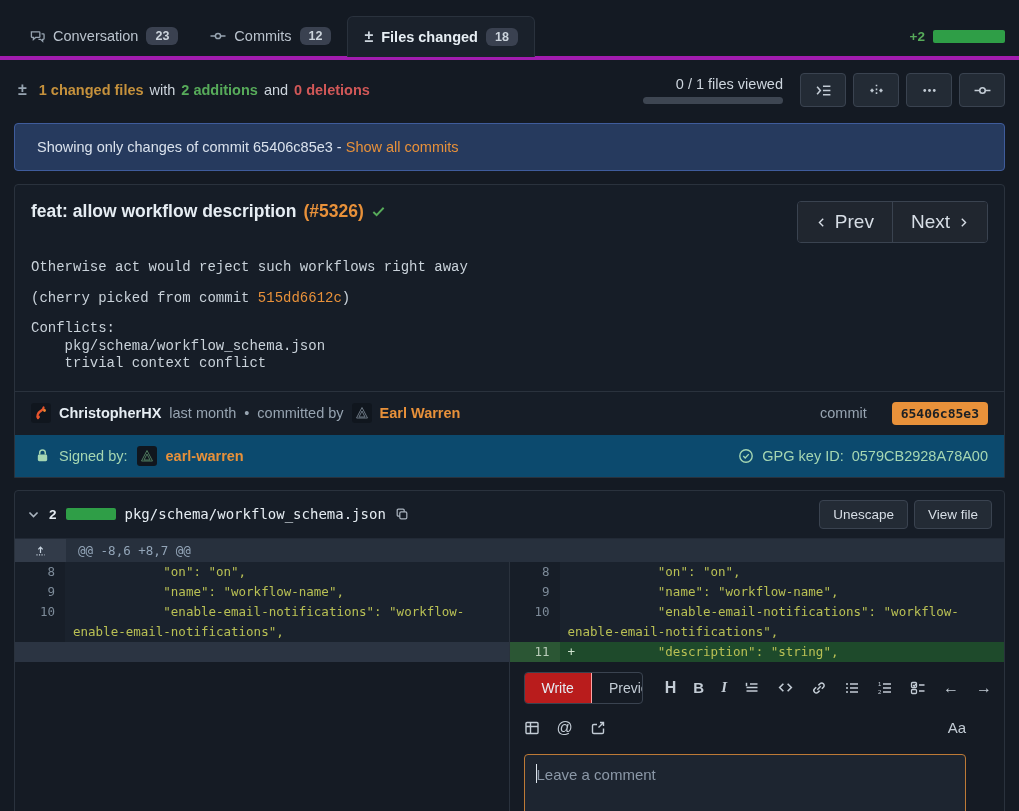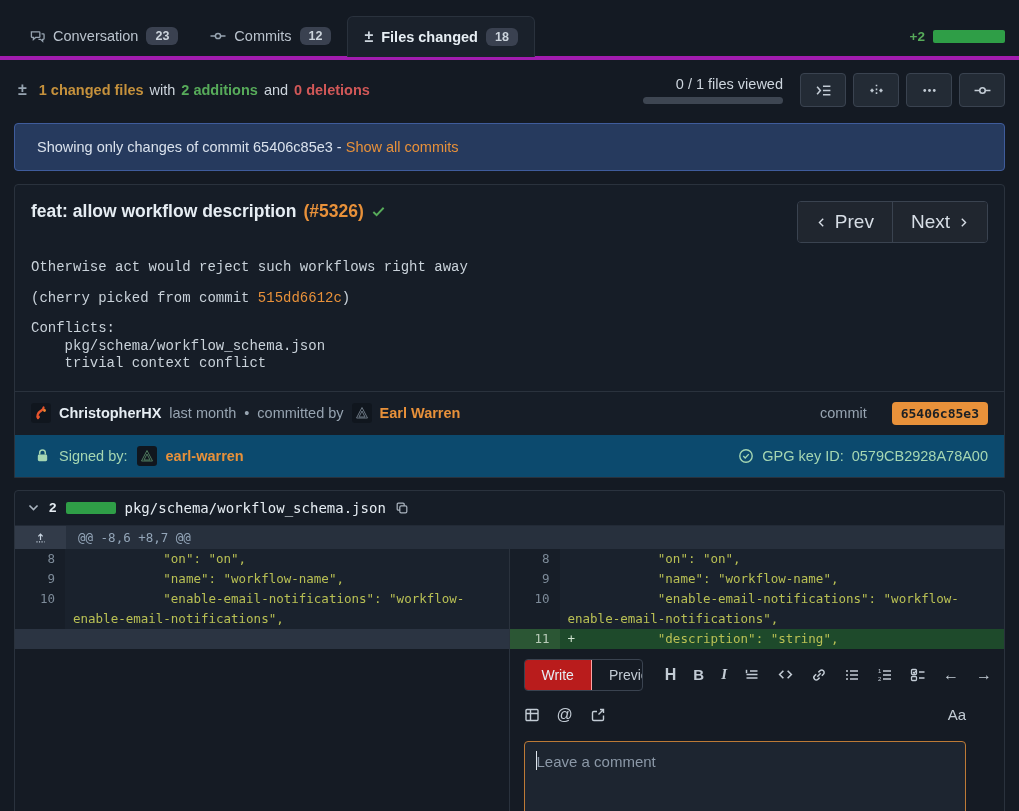--- a/index.html
+++ b/index.html
@@ -318,20 +318,24 @@
     </span>
     <span class="file-adds">2</span>
     <span class="file-statbar"></span>
     <span class="file-name">pkg/schema/workflow_schema.json</span>
     <span style="color:#aab4bf;cursor:pointer">
       <svg width="14" height="14" viewBox="0 0 16 16" fill="none" stroke="currentColor" stroke-width="1.4">
         <rect x="5.5" y="5.5" width="8" height="8" rx="1.5"></rect>
         <path d="M10.5 5.5V3.8a1.3 1.3 0 0 0-1.3-1.3H3.8a1.3 1.3 0 0 0-1.3 1.3v5.4a1.3 1.3 0 0 0 1.3 1.3h1.7"></path>
       </svg>
     </span>
+    <div class="file-head-right">
+      <button class="small-btn">Unescape</button>
+      <button class="small-btn">View file</button>
+    </div>
   </div>
 
   <div class="hunk-row">
     <div class="hunk-gutter">
       <svg width="13" height="13" viewBox="0 0 16 16" fill="none" stroke="currentColor" stroke-width="1.5">
         <path d="M8 11V4M5.3 6.6L8 3.8l2.7 2.8"></path>
           <path d="M3 13.4h10" stroke-dasharray="1.4 1.7"></path>
       </svg>
     </div>
     <div class="hunk-text">@@ -8,6 +8,7 @@</div>

